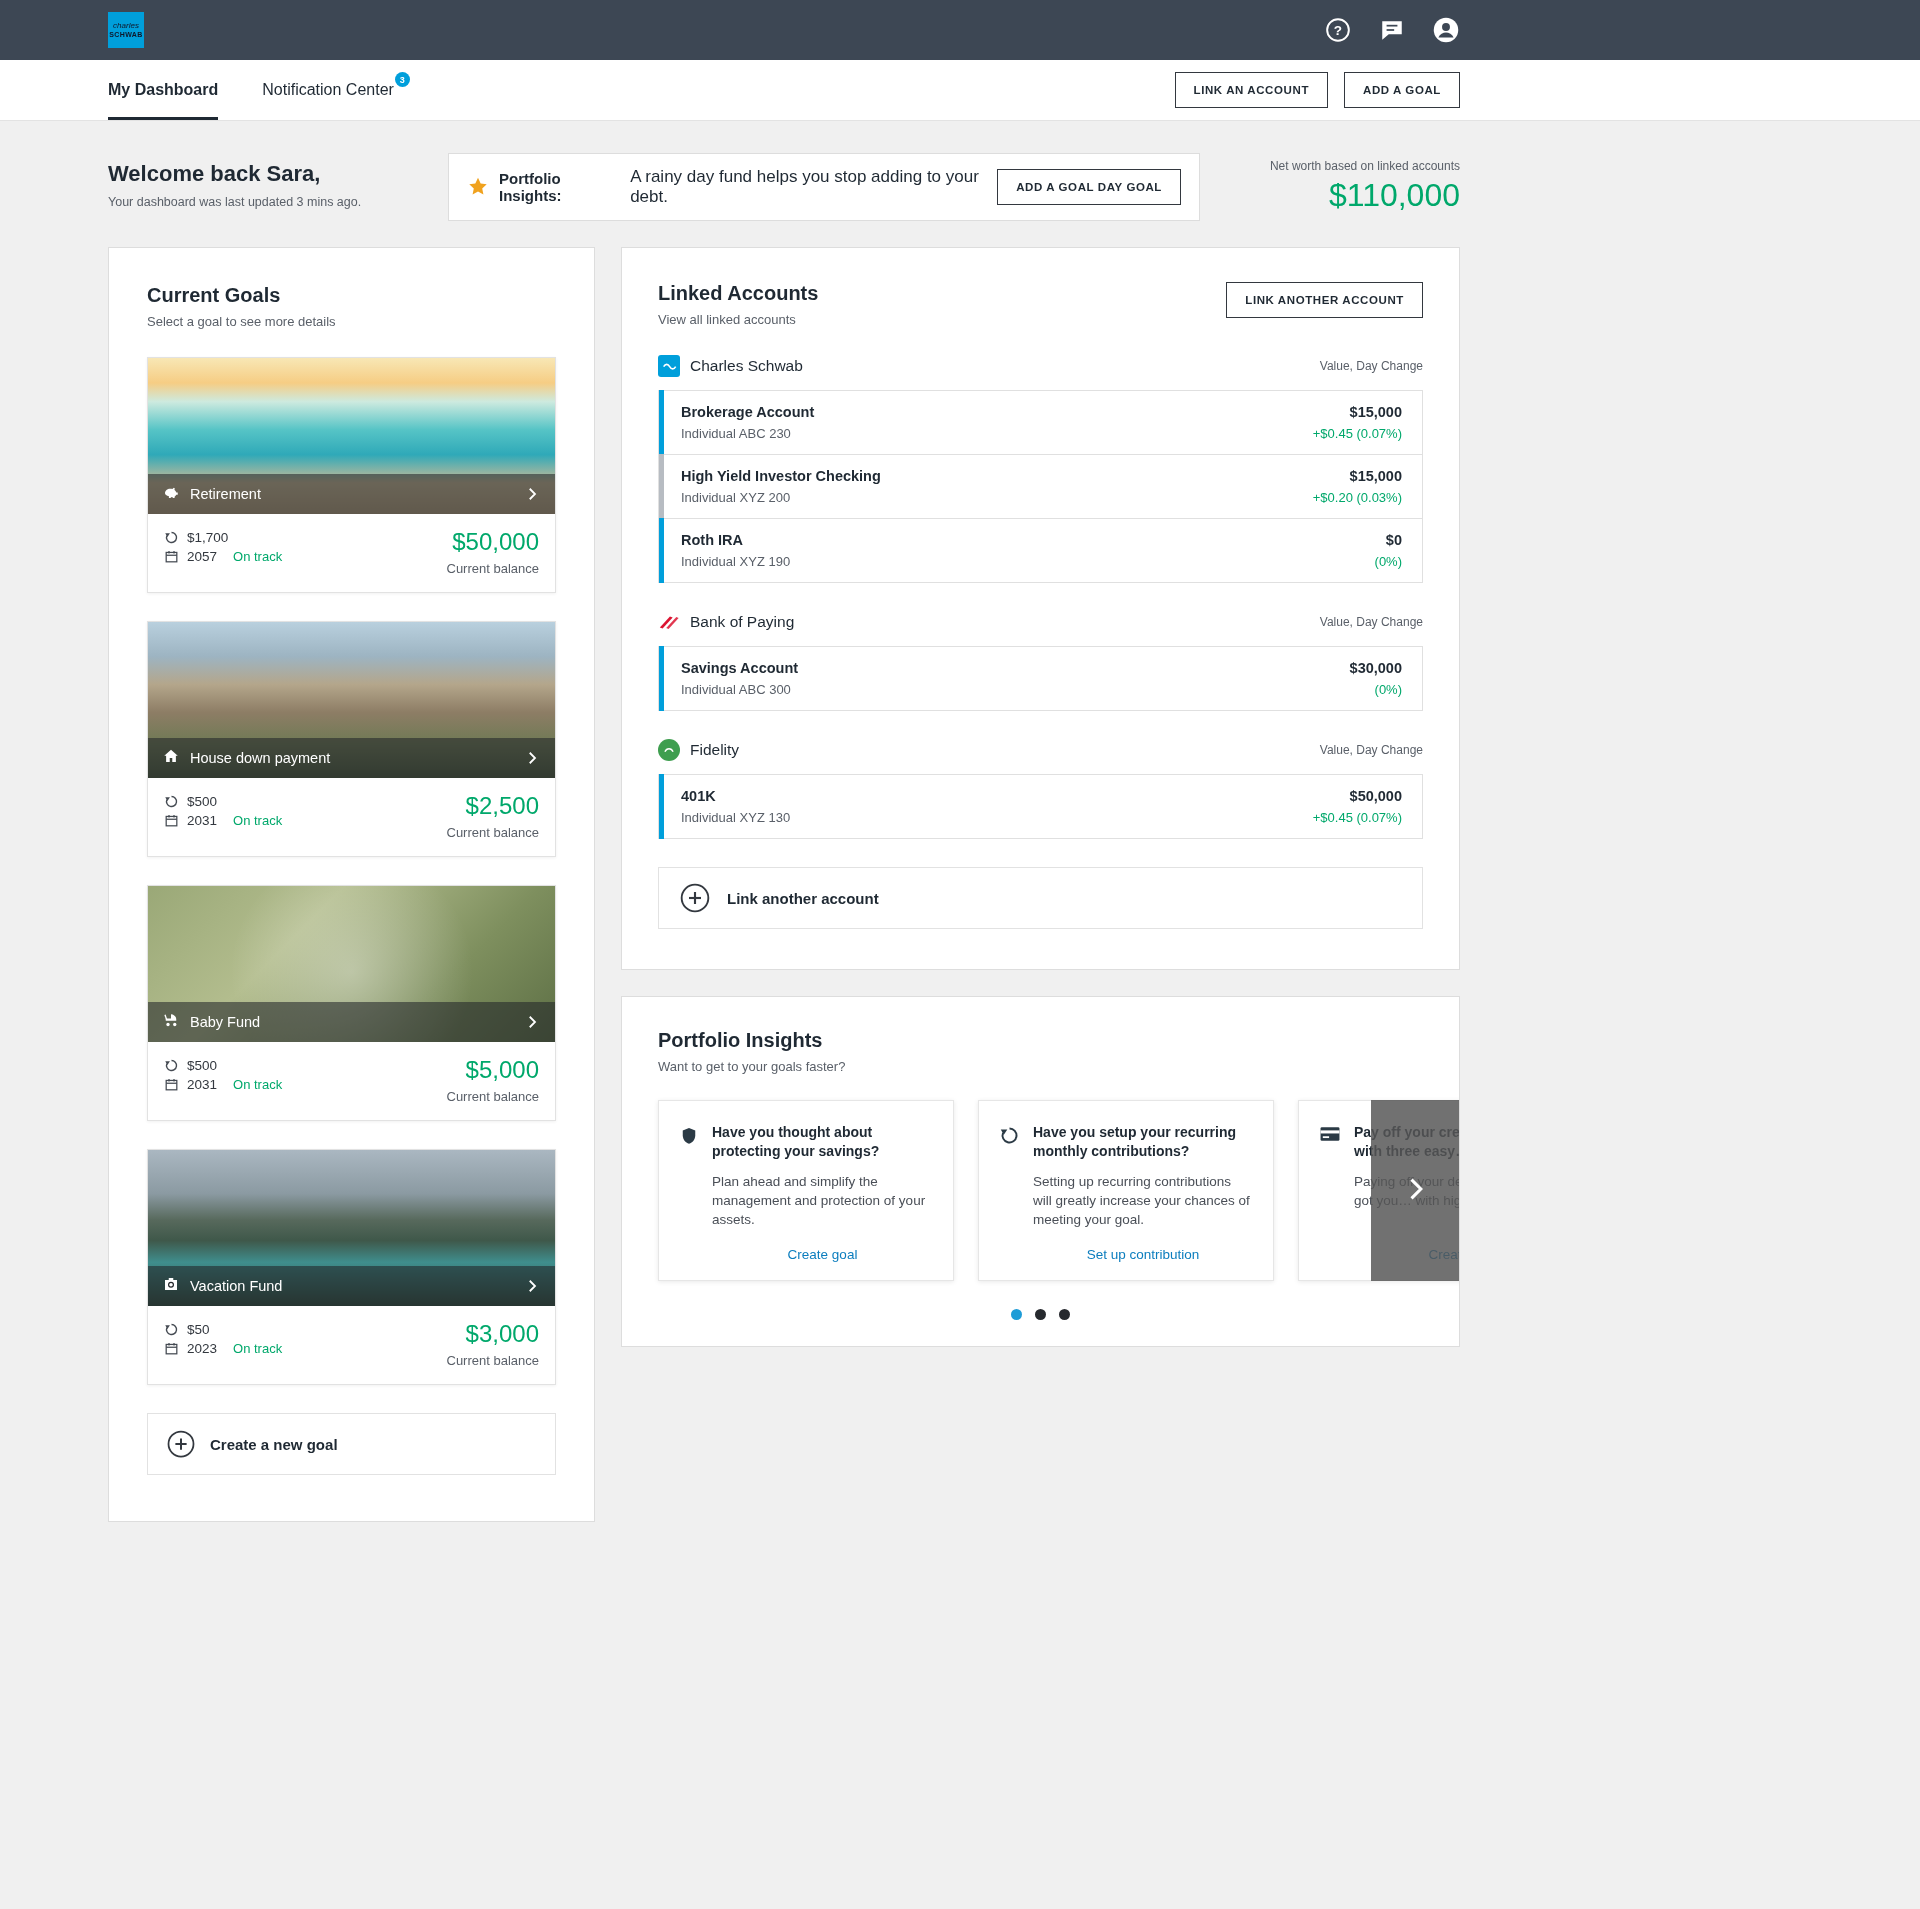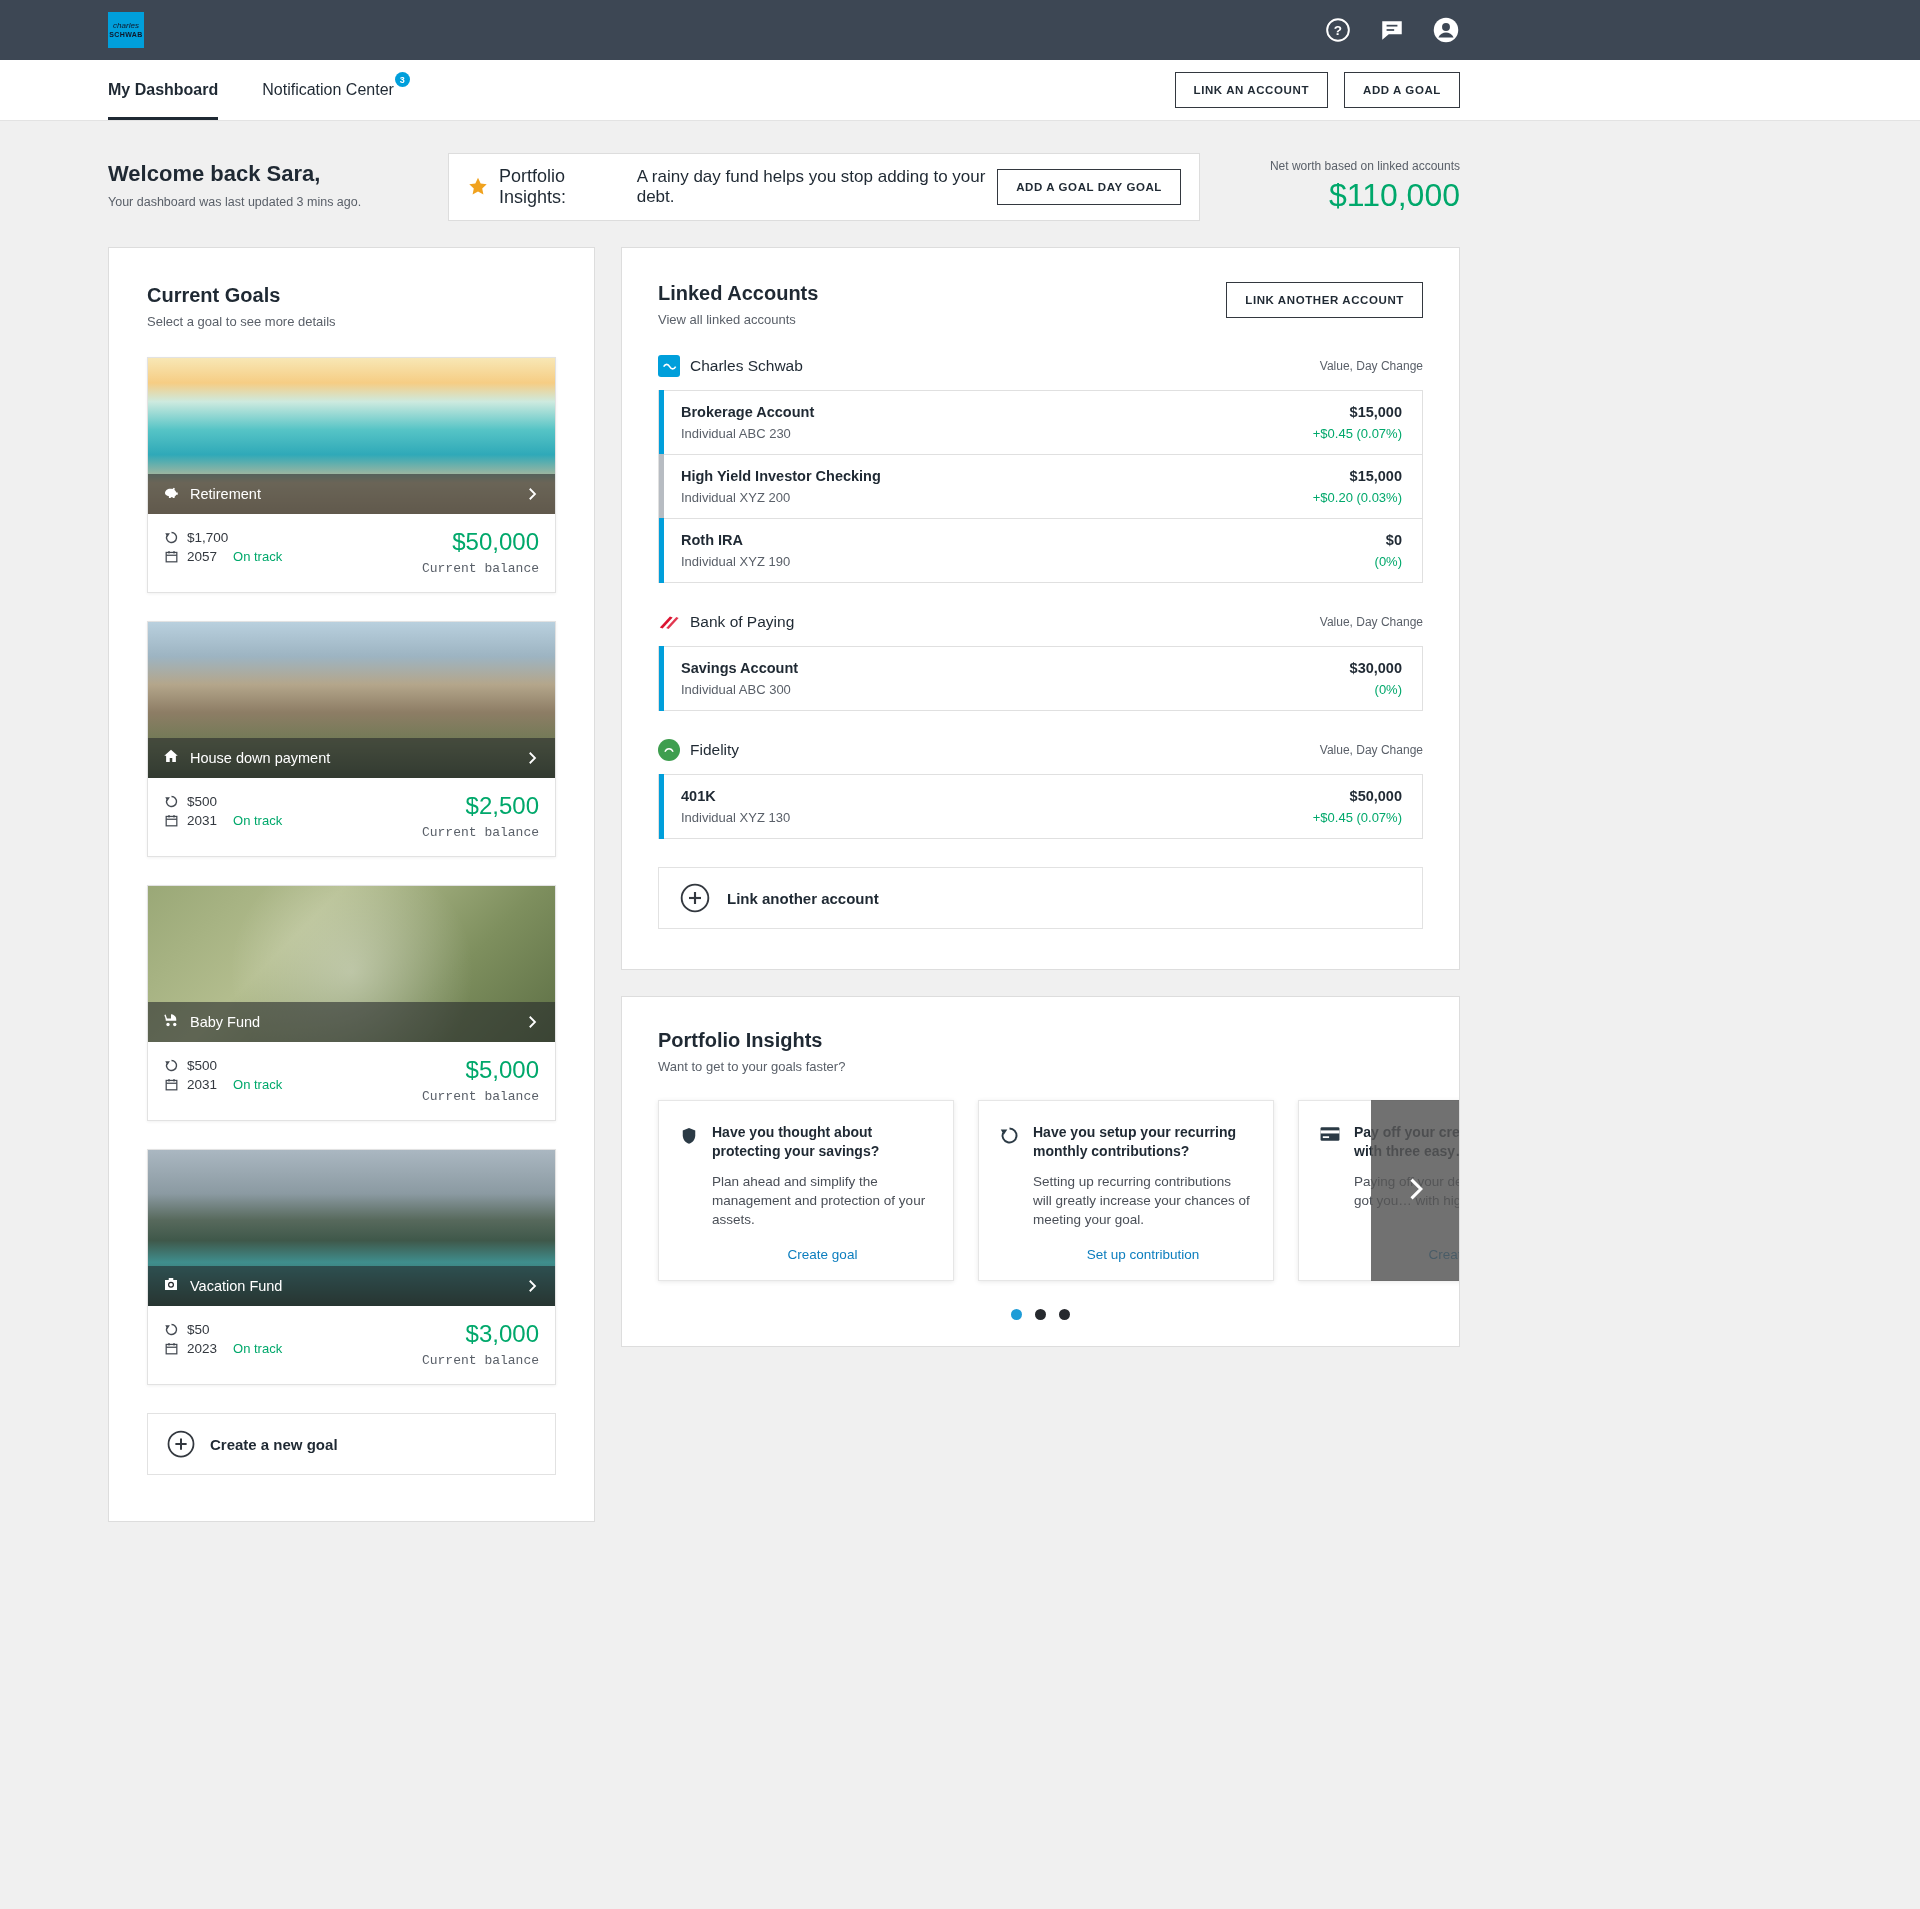--- a/index.html
+++ b/index.html
@@ -26,21 +26,21 @@
   .nav-actions { margin-left:auto; display:flex; gap:16px; }
   .btn-outline { background:#fff; border:1px solid #33383f; font-size:11.5px; font-weight:bold; letter-spacing:.6px; padding:11px 18px; cursor:pointer; font-family:inherit; color:#1f2933; white-space:nowrap; }
 
   
   .welcome-row { display:flex; align-items:flex-start; margin-top:32px; }
   .welcome-block { width:340px; padding-top:8px; }
   .welcome-title { font-size:22px; font-weight:bold; }
   .welcome-sub { font-size:12.5px; color:#5a6069; margin-top:8px; }
   .insight-banner { flex:1; background:#fff; border:1px solid #ddd; display:flex; align-items:center; padding:0 18px; height:68px; gap:10px; }
   .insight-banner .star { flex:none; display:flex; }
-  .ib-label { font-size:18px; font-weight:normal; }
+  .ib-label { font-size:15px; font-weight:bold; }
   .ib-text { font-size:17px; color:#1f2933; margin-left:4px; }
   .ib-btn { margin-left:auto; }
   .networth { width:232px; text-align:right; padding-top:6px; margin-left:28px; }
   .nw-label { font-size:12px; color:#5a6069; }
   .nw-value { font-size:32px; color:#00a86b; margin-top:4px; font-weight:400; }
 
   
   .main-grid { display:flex; gap:26px; margin-top:26px; padding-bottom:60px; align-items:flex-start; }
   .card { background:#fff; border:1px solid #ddd; }
 
@@ -57,21 +57,21 @@
   .goal-banner { position:absolute; left:0; right:0; bottom:0; height:40px; background:rgba(35,38,42,.58); color:#fff; display:flex; align-items:center; padding:0 14px; gap:10px; }
   .gname { font-size:14.5px; font-weight:normal; }
   .goal-banner .chev { margin-left:auto; display:flex; }
   .goal-stats { display:flex; justify-content:space-between; padding:14px 16px 16px; }
   .gs-row { display:flex; align-items:center; gap:8px; font-size:13.5px; color:#33383f; margin-top:4px; }
   .gs-row:first-child { margin-top:2px; }
   .sicon { color:#444a52; display:flex; }
   .ontrack { color:#00a86b; margin-left:8px; font-size:13px; }
   .gs-right { text-align:right; }
   .balance { font-size:24px; color:#00a86b; }
-  .balance-label { font-size:13px; color:#5a6069; margin-top:5px;font-family:Liberation Mono, monospace; }
+  .balance-label { font-size:13px; color:#5a6069; margin-top:5px; }
   .create-goal { border:1px solid #e2e2e2; margin-top:28px; padding:15px 18px; display:flex; align-items:center; gap:14px; cursor:pointer; background:#fff; }
   .create-goal .label { font-size:15px; font-weight:bold; }
   .plus-icon { display:flex; color:#33383f; }
 
   
   .right-col { flex:1; min-width:0; }
   .accounts-card { padding:34px 36px 40px; }
   .la-head { display:flex; align-items:flex-start; }
   .la-head .btn-outline { margin-left:auto; }
   .inst-head { display:flex; align-items:center; margin-top:28px; gap:10px; }

